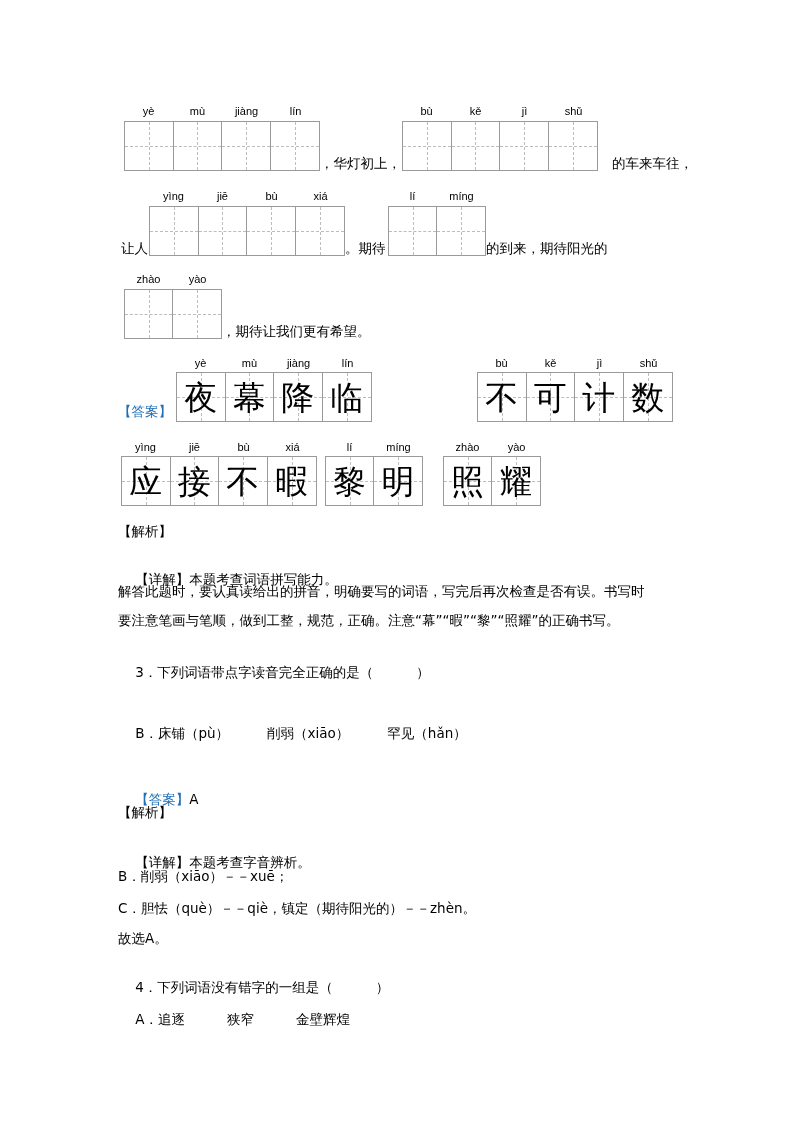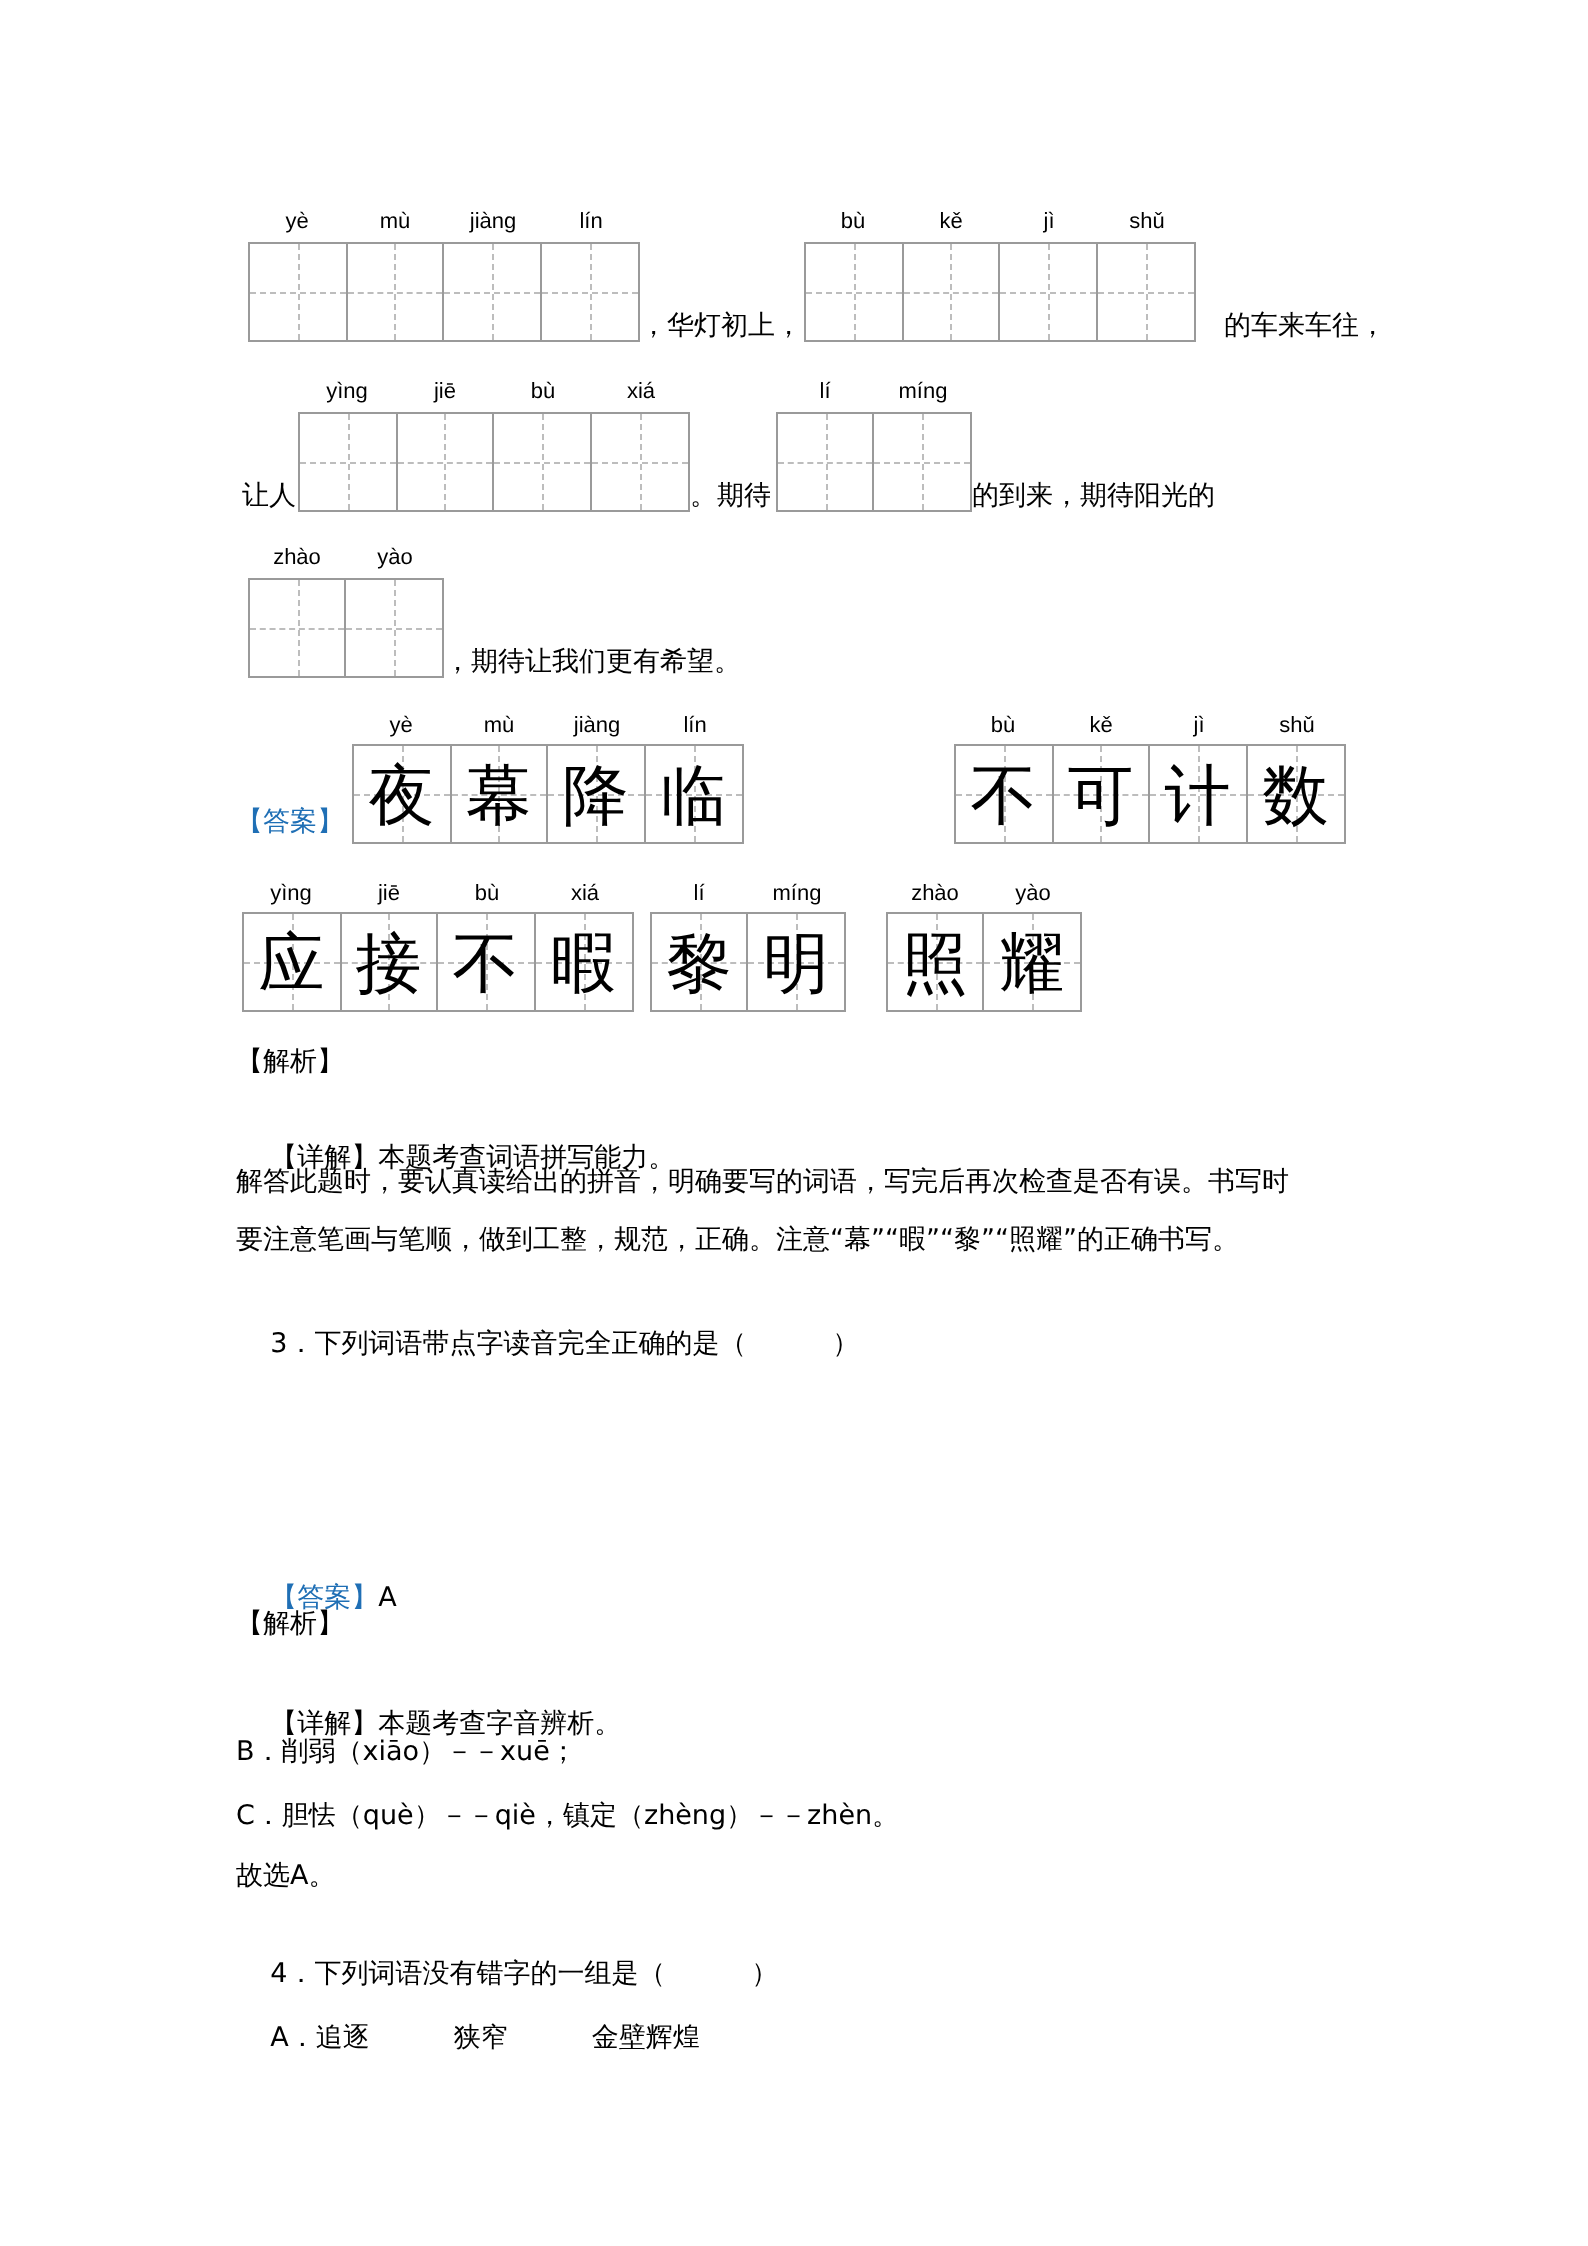--- a/index.html
+++ b/index.html
@@ -265,35 +265,38 @@
 
   <div class="body-line" style="left:118px; top:582px;">解答此题时，要认真读给出的拼音，明确要写的词语，写完后再次检查是否有误。书写时</div>
 
   <div class="body-line" style="left:118px; top:611px;">要注意笔画与笔顺，做到工整，规范，正确。注意“幕”“暇”“黎”“照耀”的正确书写。</div>
 
   <div class="body-line" style="left:118px; top:645px;">
     <span>3．</span><span>下列词语带点字读音完全正确的是（          ）</span>
   </div>
 
 
+  <div class="body-line" style="left:118px; top:706px;">
+    <span>B．</span><span>床铺（pù）</span><span style="display:inline-block;width:38px"></span><span>削弱（xiāo）</span><span style="display:inline-block;width:38px"></span><span>罕见（hǎn）</span>
+  </div>
 
 
   <div class="body-line" style="left:118px; top:772px;">
     <span class="label-blue">【答案】</span><span>A</span>
   </div>
 
   <div class="body-line label-blue" style="left:118px; top:803px;">【解析】</div>
 
   <div class="body-line" style="left:118px; top:835px;">
     <span>【详解】</span><span>本题考查字音辨析。</span>
   </div>
 
   <div class="body-line" style="left:118px; top:867px;">B．削弱（xiāo）－－xuē；</div>
 
-  <div class="body-line" style="left:118px; top:899px;">C．胆怯（què）－－qiè，镇定（zhèng）－－zhèn。</div>
+  <div class="body-line" style="left:118px; top:899px;">C．胆怯（què）－－qiè，镇定（期待阳光的）－－zhèn。</div>
 
   <div class="body-line" style="left:118px; top:929px;">故选A。</div>
 
   <div class="body-line" style="left:118px; top:960px;">
     <span>4．</span><span>下列词语没有错字的一组是（          ）</span>
   </div>
 
   <div class="body-line" style="left:118px; top:992px;">
     <span>A．</span><span>追逐</span><span style="display:inline-block;width:42px"></span><span>狭窄</span><span style="display:inline-block;width:42px"></span><span>金壁辉煌</span>
   </div>

